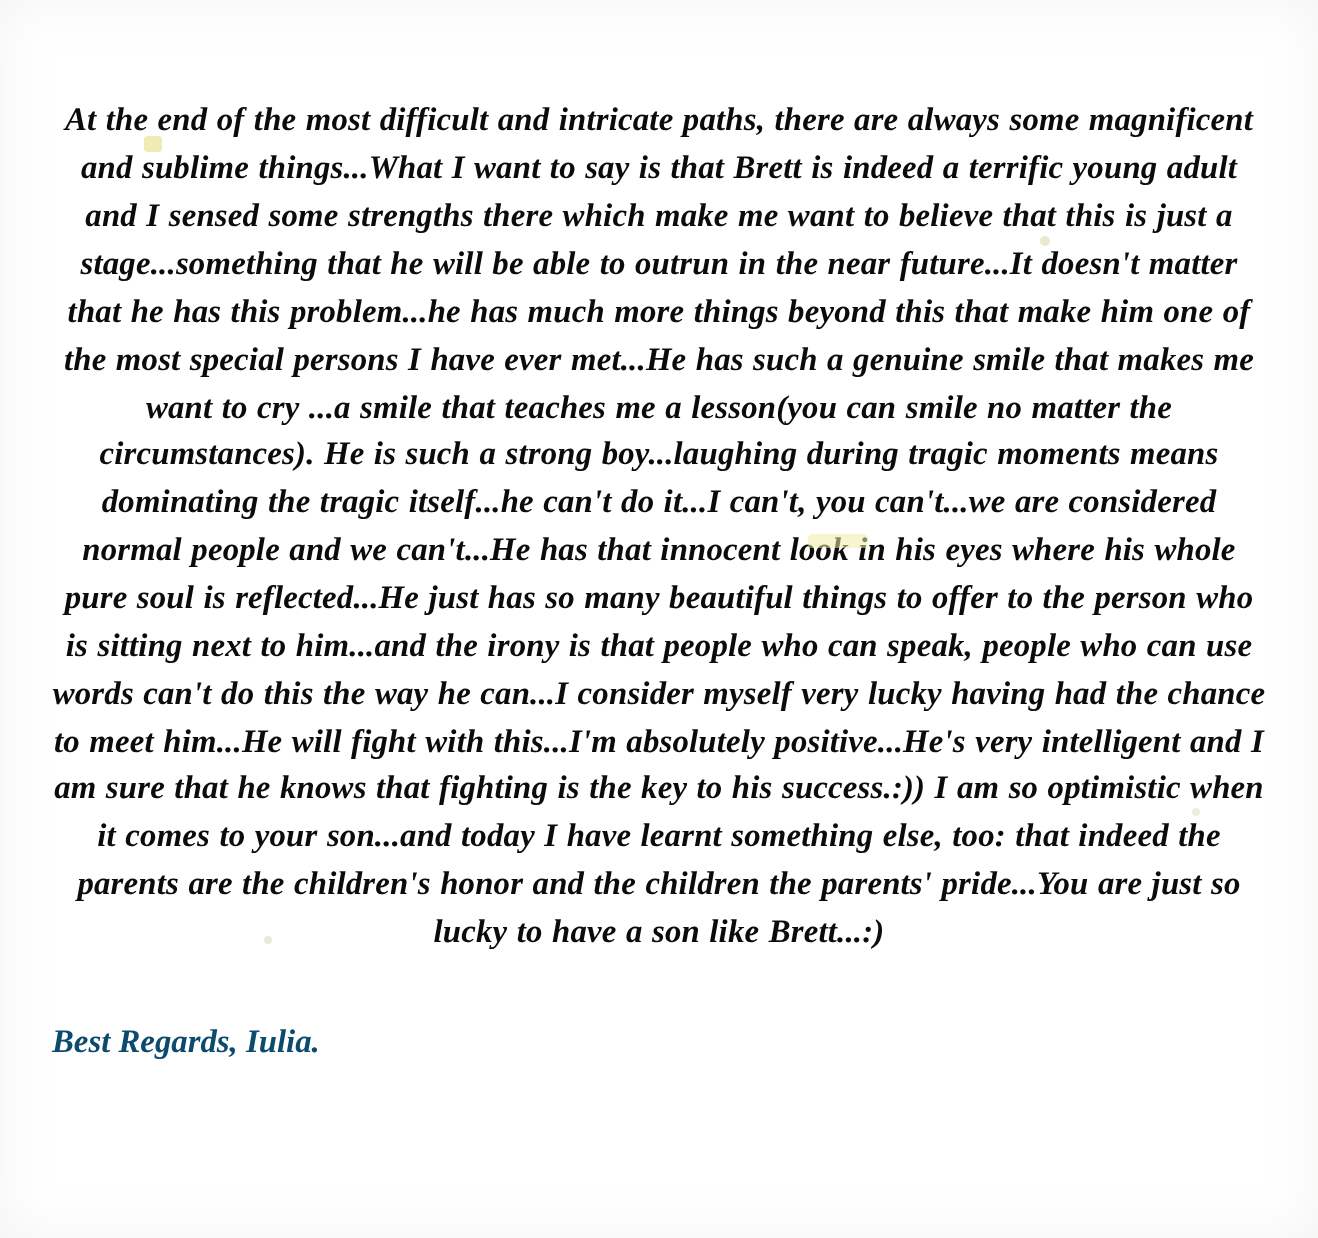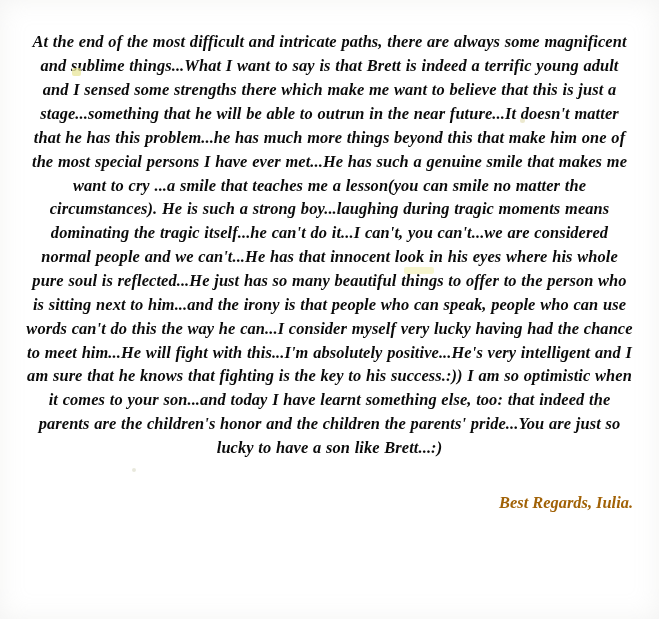--- a/index.html
+++ b/index.html
@@ -11,43 +11,43 @@
     width: 659px;
     height: 619px;
     overflow: hidden;
     font-family: "Liberation Serif", "DejaVu Serif", serif;
   }
   .page {
     position: relative;
     width: 659px;
     height: 619px;
     box-sizing: border-box;
-    padding: 14px 26px 10px 26px;
+    padding: 32px 26px 10px 26px;
     background: #ffffff;
   }
   .letter-body {
     font-family: "Liberation Serif", "DejaVu Serif", serif;
     font-style: italic;
     font-weight: bold;
     font-size: 16.4px;
     line-height: 1.455;
     color: #0b0b0b;
     text-align: center;
     letter-spacing: 0.1px;
     word-spacing: 0.5px;
   }
   .signature {
     margin-top: 31px;
     font-family: "Liberation Serif", "DejaVu Serif", serif;
     font-style: italic;
     font-weight: bold;
     font-size: 16.4px;
     line-height: 1.45;
-    color: #a16207;
-    text-align: right;
+    color: #0c4a6e;
+    text-align: left;
   }
   
   .speck {
     position: absolute;
     pointer-events: none;
   }
   .s1 { left: 72px;  top: 68px;  width: 9px;  height: 8px;  background: #e8e59a; opacity: .75; border-radius: 2px; }
   .s2 { left: 404px; top: 267px; width: 30px; height: 7px;  background: #efeca6; opacity: .55; border-radius: 2px; }
   .s3 { left: 520px; top: 118px; width: 5px;  height: 5px;  background: #d9d4a0; opacity: .5;  border-radius: 50%; }
   .s4 { left: 132px; top: 468px; width: 4px;  height: 4px;  background: #d8d8c4; opacity: .6;  border-radius: 50%; }

